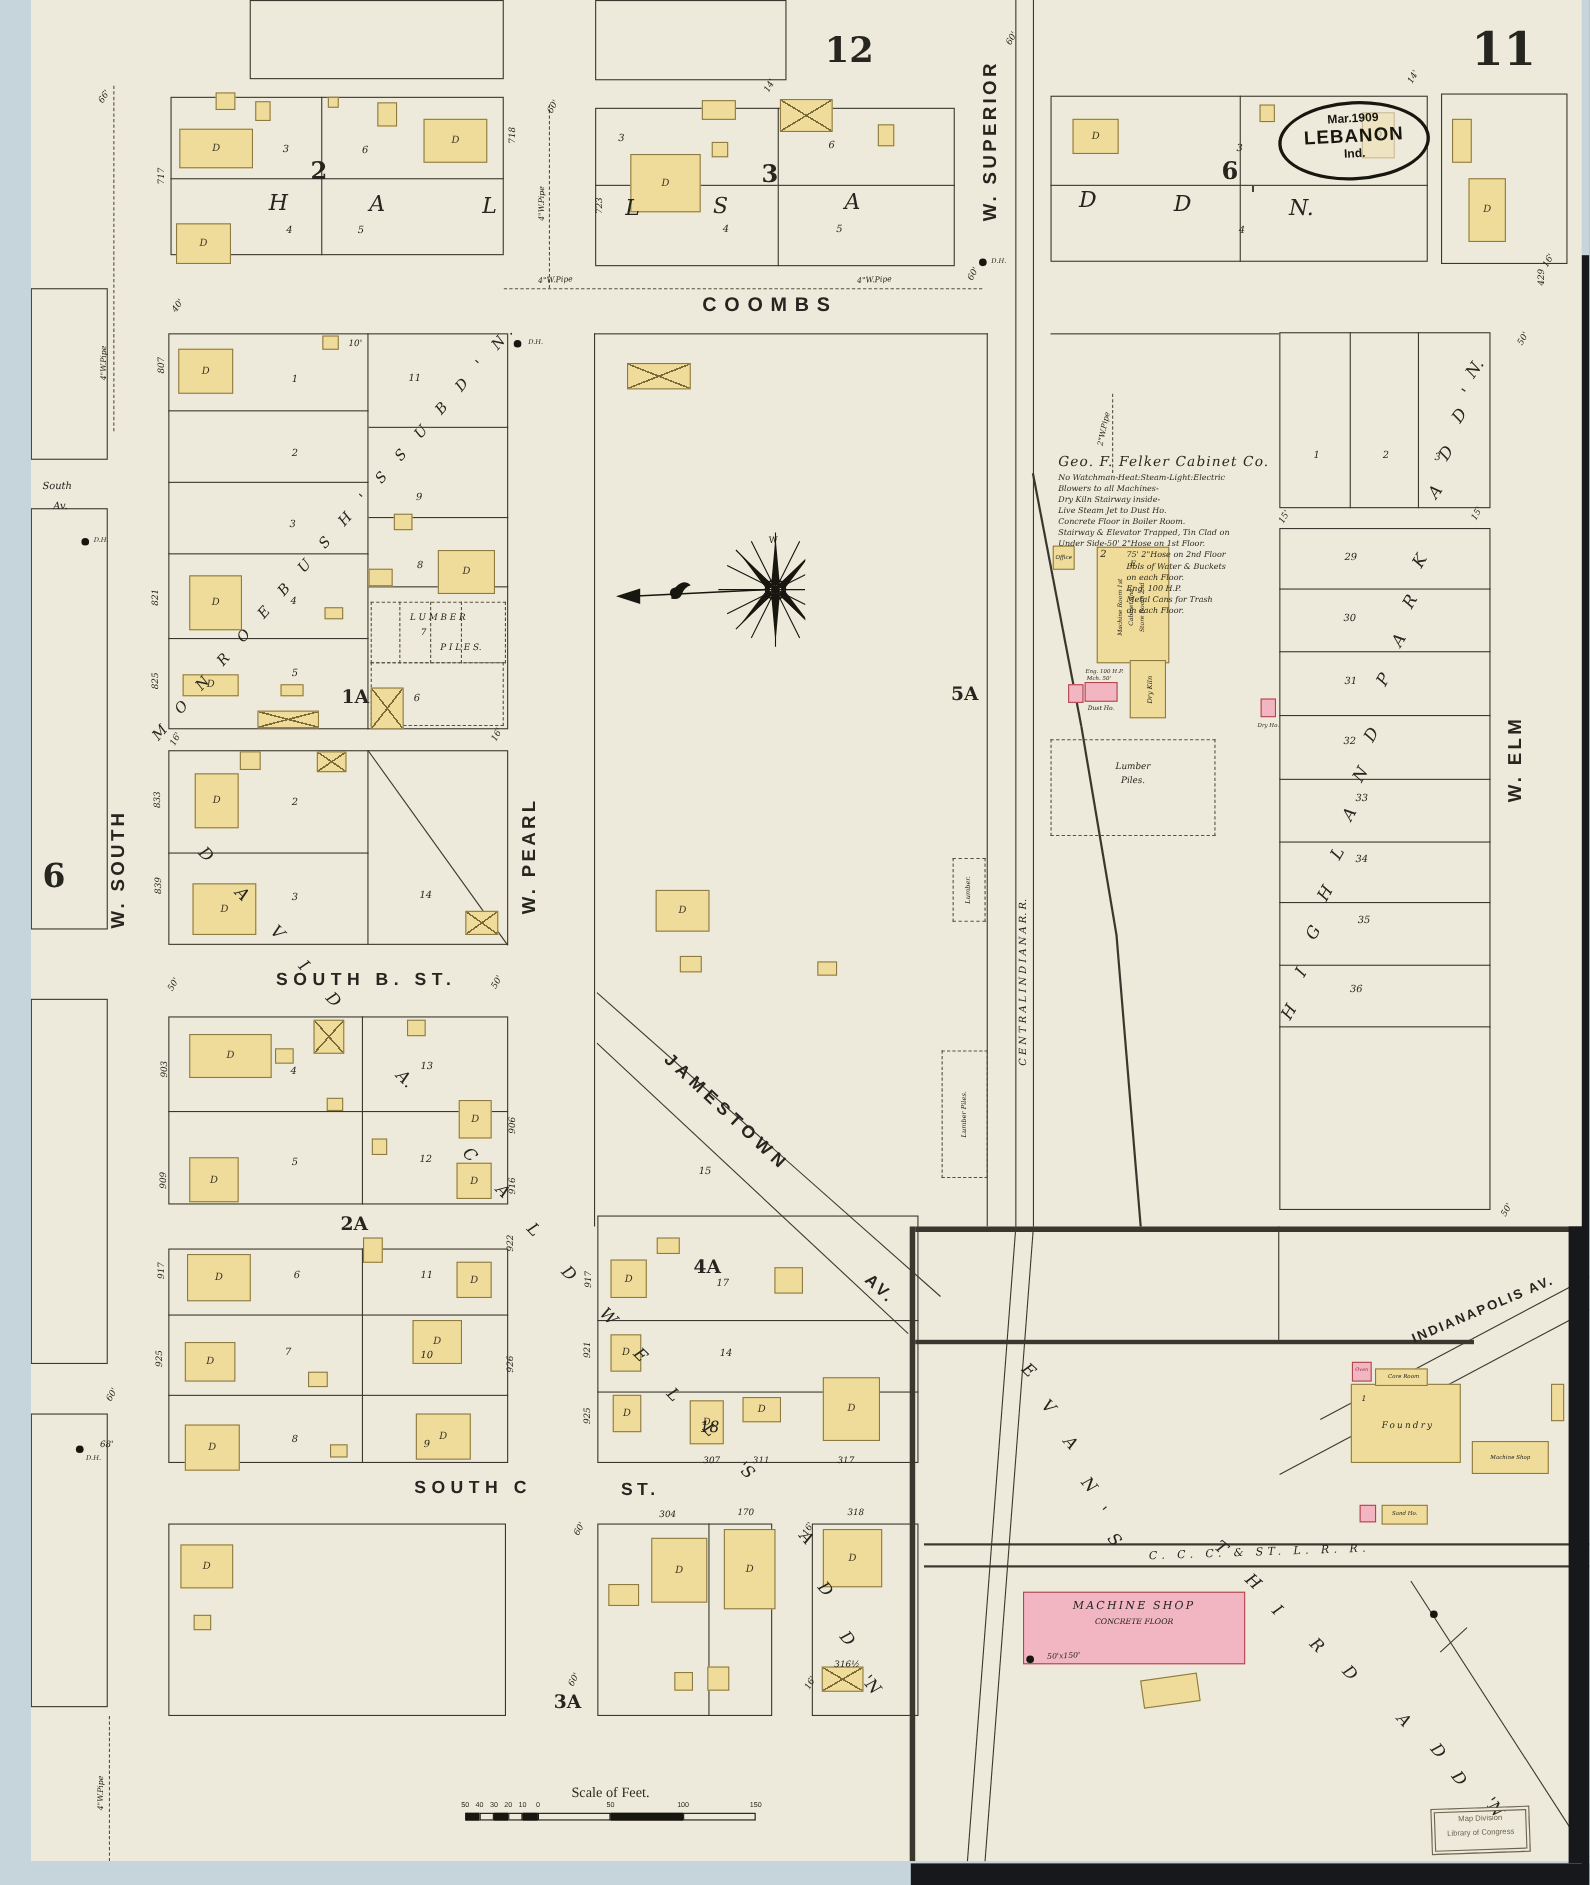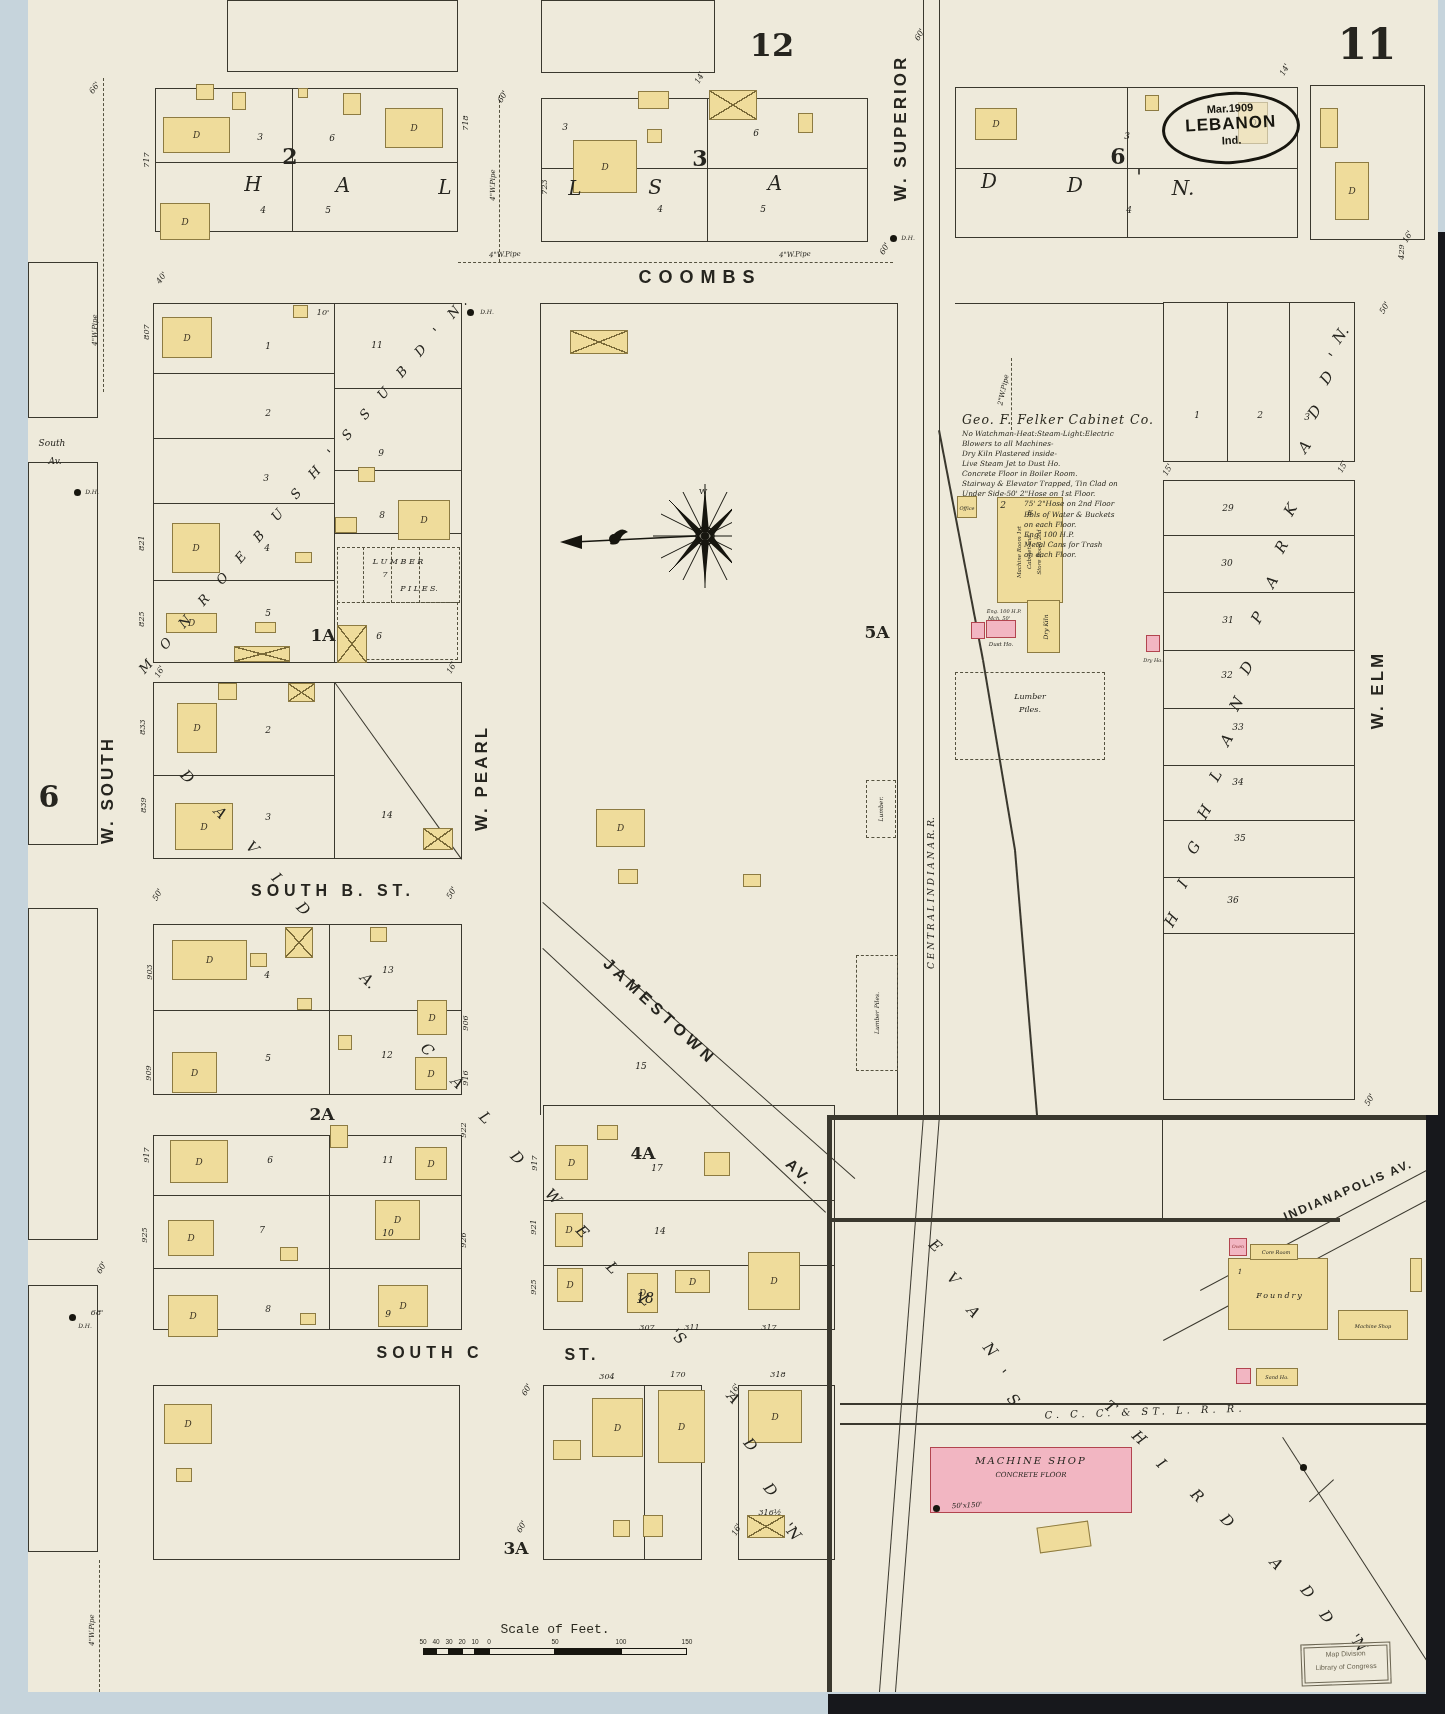--- a/index.html
+++ b/index.html
@@ -30,21 +30,21 @@
   #stamp .s3{font-size:11px;font-family:"Liberation Sans",sans-serif;font-weight:700;}
   #biz-felker{position:absolute;left:962px;top:412px;width:215px;color:#2b2a20;}
   #biz-felker .biz-title{font-size:12.5px;letter-spacing:1px;font-style:italic;}
   .biz-notes{font-size:7.3px;font-style:italic;line-height:1.38;margin-top:2px;}
   .indent{margin-left:62px;margin-top:0;}
   #biz-foundry{position:absolute;left:1058px;top:1227px;width:178px;text-align:center;color:#2b2a20;}
   #biz-foundry .biz-title{font-size:12px;letter-spacing:.5px;font-style:italic;}
   #biz-wheel{position:absolute;left:935px;top:1563px;width:225px;text-align:center;color:#2b2a20;}
   #biz-wheel .biz-title{font-size:12.5px;letter-spacing:.5px;font-style:italic;}
   #scalebar{position:absolute;left:410px;top:1618px;width:300px;height:50px;color:#2b2a20;}
-  #scalebar .sc-title{position:absolute;left:145px;top:4px;font-size:13px;font-family:Liberation Mono, monospace;transform:translateX(-50%);}
+  #scalebar .sc-title{position:absolute;left:145px;top:4px;font-size:13px;font-family:Liberation Serif, serif;transform:translateX(-50%);}
   #lcstamp{position:absolute;left:1301px;top:1643px;width:88px;height:40px;border:1.6px solid #6b6552;
            transform:rotate(-2deg);color:#6b6552;text-align:center;font-size:7px;font-family:"Liberation Sans",sans-serif;
            box-shadow:inset 0 0 0 2px #eeeadb, inset 0 0 0 3px #6b6552;}
   #lcstamp div{margin-top:6px;}
   #compass{position:absolute;left:552px;top:476px;}
   .edge{position:absolute;background:#c6d4dc;}
   .black{position:absolute;background:#17181c;}
 </style>
 </head>
 <body>
@@ -558,21 +558,21 @@
     <polygon points="8,66 30,59 30,73" fill="#17160f"></polygon>
     <circle cx="62" cy="63" r="5" fill="#17160f"></circle>
     <path d="M62 58 q8 -8 14 -2 q-6 2 -8 8 q-2 6 -10 4 z" fill="#17160f"></path>
   </svg>
 
   <div id="biz-felker">
     <div class="biz-title">Geo. F. Felker Cabinet Co.</div>
     <div class="biz-notes">
         <div>No Watchman-Heat:Steam-Light:Electric</div>
         <div>Blowers to all Machines-</div>
-        <div>Dry Kiln Plastered inside-</div>
+        <div>Dry Kiln Stairway inside-</div>
         <div>Live Steam Jet to Dust Ho.</div>
         <div>Concrete Floor in Boiler Room.</div>
         <div>Stairway &amp; Elevator Trapped, Tin Clad on</div>
         <div>Under Side-50' 2"Hose on 1st Floor.</div>
       </div>
     <div class="biz-notes indent">
         <div>75' 2"Hose on 2nd Floor</div>
         <div>Bbls of Water &amp; Buckets</div>
         <div>on each Floor.</div>
         <div>Eng. 100 H.P.</div>

